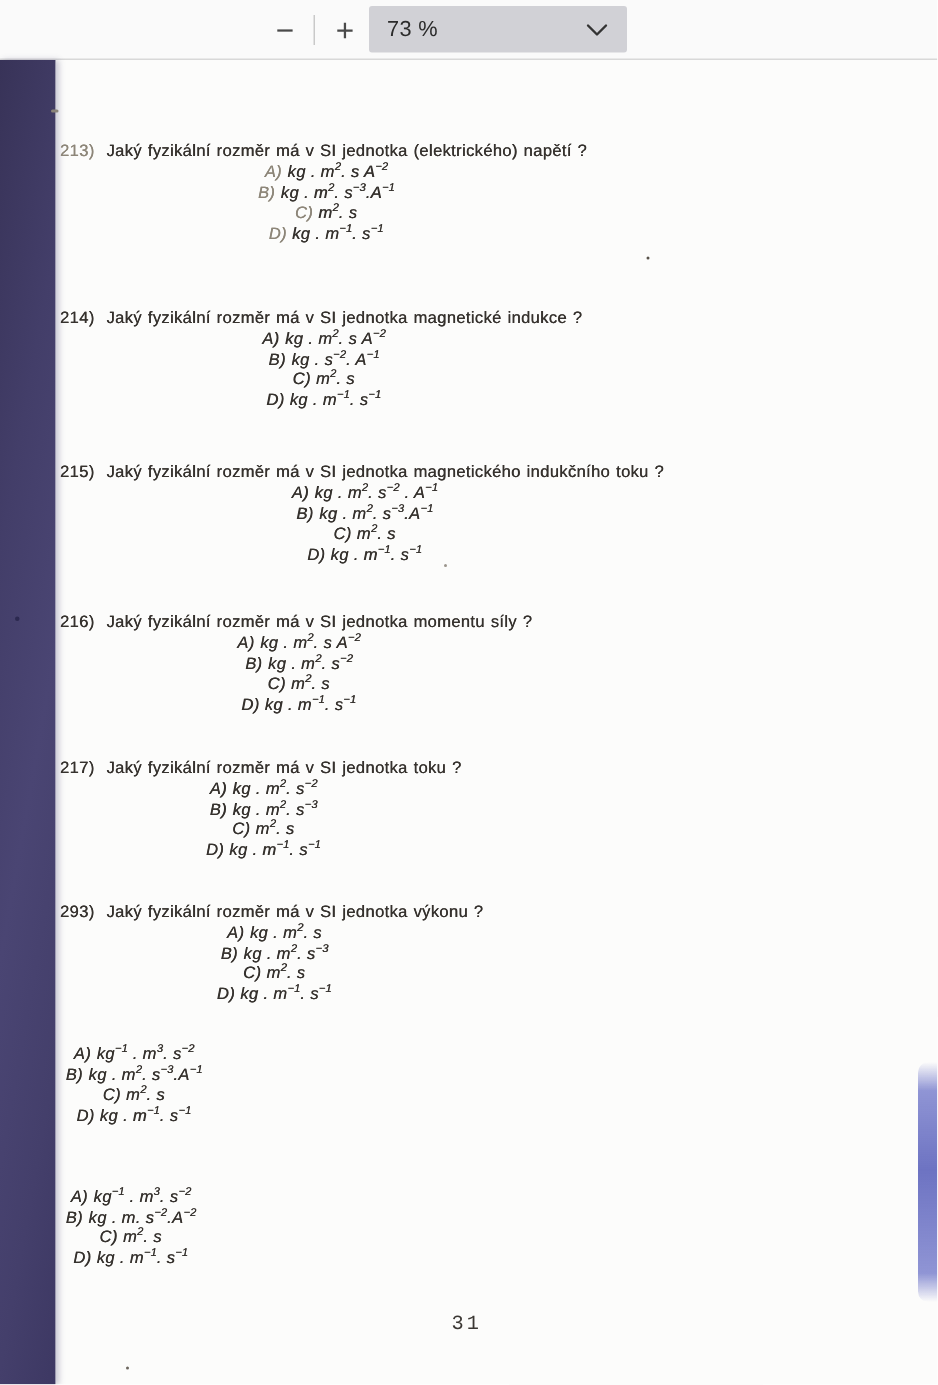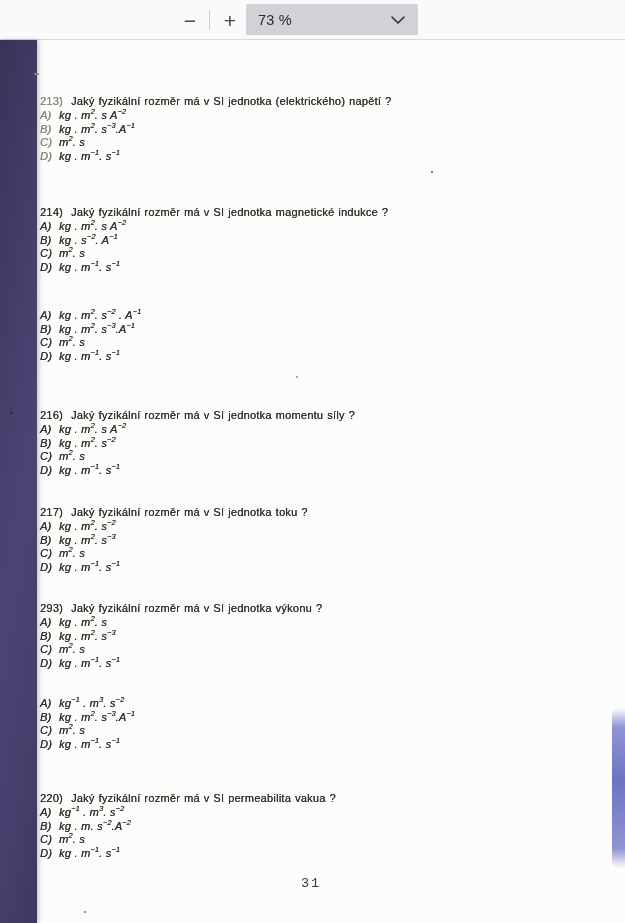--- a/index.html
+++ b/index.html
@@ -37,21 +37,21 @@
   }
   .binding{
     position:absolute;left:0;top:0;bottom:0;width:37px;
     background:linear-gradient(100deg,#383358 0%,#433e69 30%,#4a4573 55%,#443f6b 80%,#3d3863 100%);
     box-shadow:2px 0 4px rgba(70,64,110,0.28);
   }
   .content{
     position:absolute;left:40px;top:0;right:0;bottom:0;
     color:#36322e;
   }
-  .question{position:absolute;left:0;text-shadow:0.2px 0 0 currentColor;}
+  .question{position:absolute;left:0;text-shadow:0.2px 0 0 currentColor;text-align:center;}
   .question:nth-of-type(1){top:54px}
   .question:nth-of-type(2){top:165px}
   .question:nth-of-type(3){top:268px}
   .question:nth-of-type(4){top:368px}
   .question:nth-of-type(5){top:465px}
   .question:nth-of-type(6){top:561px}
   .question:nth-of-type(7){top:656px}
   .question:nth-of-type(8){top:751px}
   .q-title{font-size:11px;line-height:14px;letter-spacing:0.25px;word-spacing:0.6px;white-space:nowrap;}
   .qnum{margin-right:4px;}
@@ -119,20 +119,23 @@
     </div>
     <div class="opts">
             <div class="opt"><span class="opt-label">A)</span><span class="opt-formula">kg . m<sup>2</sup>. s A<sup>−2</sup></span></div>
             <div class="opt"><span class="opt-label">B)</span><span class="opt-formula">kg . s<sup>−2</sup>. A<sup>−1</sup></span></div>
             <div class="opt"><span class="opt-label">C)</span><span class="opt-formula">m<sup>2</sup>. s</span></div>
             <div class="opt"><span class="opt-label">D)</span><span class="opt-formula">kg . m<sup>−1</sup>. s<sup>−1</sup></span></div>
           </div>
   </div>
 
   <div class="question">
+    <div class="q-title">
+      <span class="qnum">215) </span><span class="qtext">Jaký fyzikální rozměr má v SI jednotka magnetického indukčního toku ?</span>
+    </div>
     <div class="opts">
             <div class="opt"><span class="opt-label">A)</span><span class="opt-formula">kg . m<sup>2</sup>. s<sup>−2</sup> . A<sup>−1</sup></span></div>
             <div class="opt"><span class="opt-label">B)</span><span class="opt-formula">kg . m<sup>2</sup>. s<sup>−3</sup>.A<sup>−1</sup></span></div>
             <div class="opt"><span class="opt-label">C)</span><span class="opt-formula">m<sup>2</sup>. s</span></div>
             <div class="opt"><span class="opt-label">D)</span><span class="opt-formula">kg . m<sup>−1</sup>. s<sup>−1</sup></span></div>
           </div>
   </div>
 
   <div class="question">
     <div class="q-title">
@@ -173,23 +176,20 @@
   <div class="question">
     <div class="opts">
             <div class="opt"><span class="opt-label">A)</span><span class="opt-formula">kg<sup>−1</sup> . m<sup>3</sup>. s<sup>−2</sup></span></div>
             <div class="opt"><span class="opt-label">B)</span><span class="opt-formula">kg . m<sup>2</sup>. s<sup>−3</sup>.A<sup>−1</sup></span></div>
             <div class="opt"><span class="opt-label">C)</span><span class="opt-formula">m<sup>2</sup>. s</span></div>
             <div class="opt"><span class="opt-label">D)</span><span class="opt-formula">kg . m<sup>−1</sup>. s<sup>−1</sup></span></div>
           </div>
   </div>
 
   <div class="question">
-    <div class="q-title">
-      <span class="qnum">220) </span><span class="qtext">Jaký fyzikální rozměr má v SI permeabilita vakua ?</span>
-    </div>
     <div class="opts">
             <div class="opt"><span class="opt-label">A)</span><span class="opt-formula">kg<sup>−1</sup> . m<sup>3</sup>. s<sup>−2</sup></span></div>
             <div class="opt"><span class="opt-label">B)</span><span class="opt-formula">kg . m. s<sup>−2</sup>.A<sup>−2</sup></span></div>
             <div class="opt"><span class="opt-label">C)</span><span class="opt-formula">m<sup>2</sup>. s</span></div>
             <div class="opt"><span class="opt-label">D)</span><span class="opt-formula">kg . m<sup>−1</sup>. s<sup>−1</sup></span></div>
           </div>
   </div>
 </div>
     <div class="pagenum">31</div>
     <div class="right-strip"></div>

